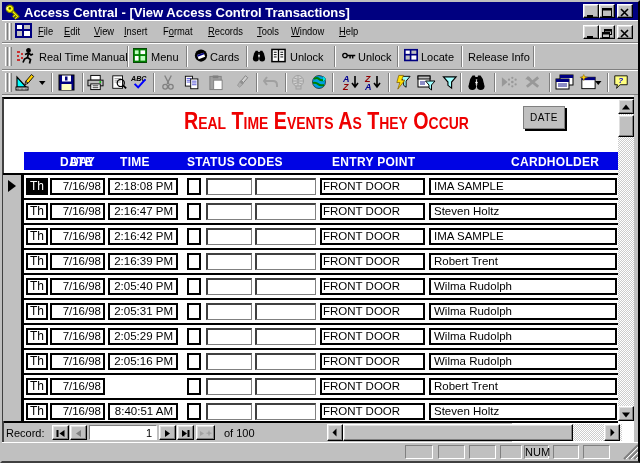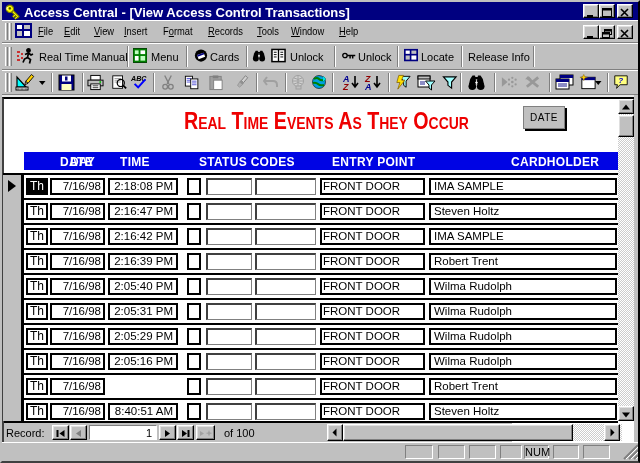--- a/index.html
+++ b/index.html
@@ -339,21 +339,21 @@
   </svg>
 </div>
 <div class="abs" style="left:2px;top:95px;width:636px;height:2px;background:#e8e8e8;"></div>
 <div class="abs" id="form"></div>
 <div class="abs" id="formtitle">Real Time Events As They Occur</div>
 <div class="abs" id="exitbtn">DATE</div>
 <div class="abs" id="bluehdr">
   <span class="abs hlab" style="left:5px;margin-left:41px;">DAY</span>
   <span class="abs hlab" style="left:36px;">DATE</span>
   <span class="abs hlab" style="left:96px;">TIME</span>
-  <span class="abs hlab" style="left:175px;">STATUS CODES</span>
+  <span class="abs hlab" style="left:163px;">STATUS CODES</span>
   <span class="abs hlab" style="left:308px;">ENTRY POINT</span>
   <span class="abs hlab" style="left:487px;">CARDHOLDER</span>
 </div>
 <div class="abs" id="rows" style="left:2px;top:0;width:636px;">
   <div class="abs rowline" style="top:173px;"></div>
   <div class="abs rowline" style="top:198px;"></div>
   <div class="abs rowline" style="top:223px;"></div>
   <div class="abs rowline" style="top:248px;"></div>
   <div class="abs rowline" style="top:273px;"></div>
   <div class="abs rowline" style="top:298px;"></div>

